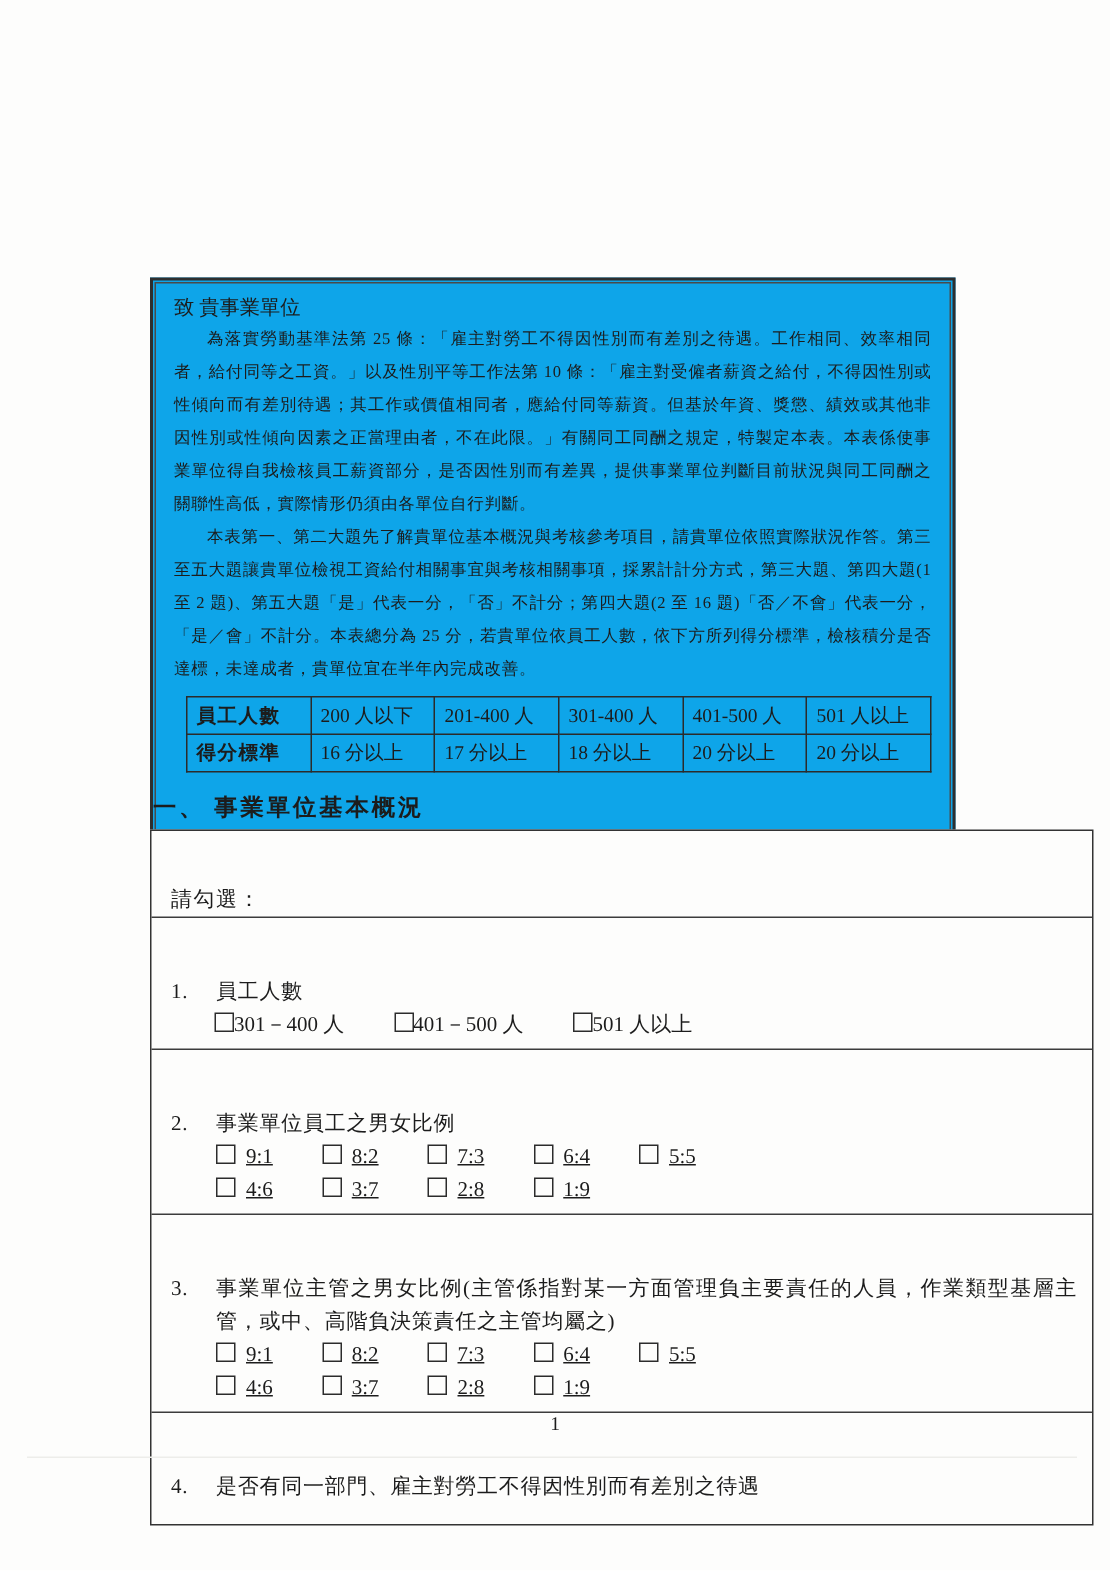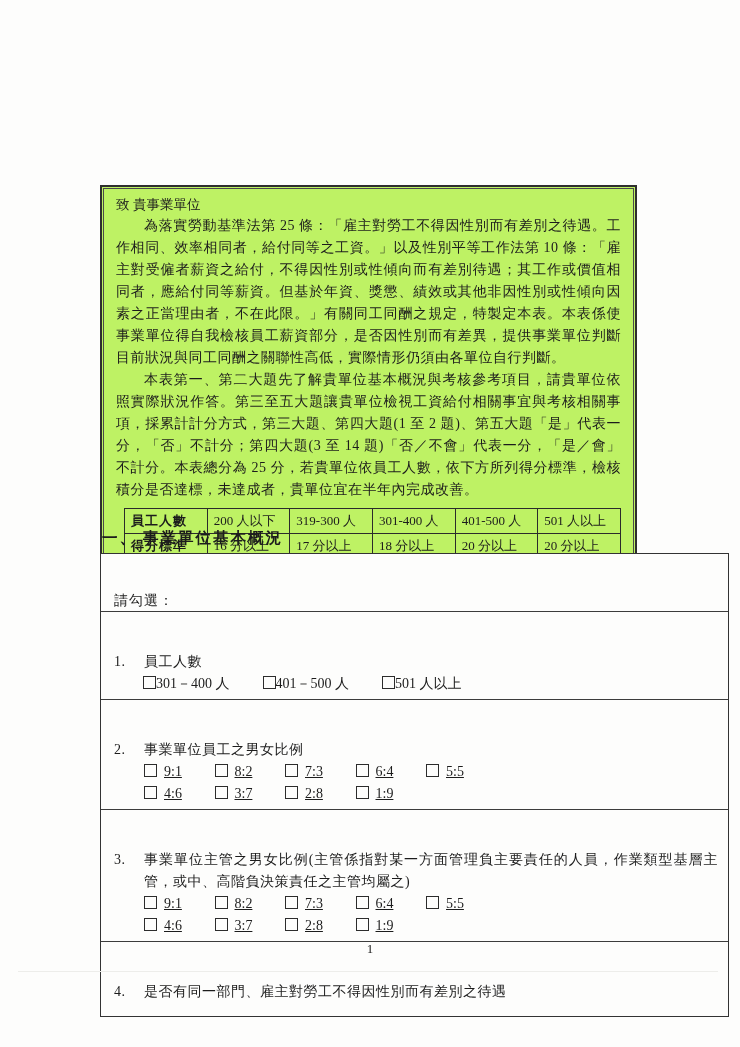--- a/index.html
+++ b/index.html
@@ -8,29 +8,29 @@
     font-family:"Liberation Serif","DejaVu Serif",serif;color:#1c1c1c;overflow:hidden;
   }
   
   .doc-title{
     position:absolute;top:110px;left:0;width:740px;text-align:center;
     font-size:20px;font-weight:bold;letter-spacing:2px;
   }
   
   .notice-outer{
     position:absolute;top:185px;left:100px;width:537px;height:372px;
-    border:2px solid #2e2e2e;box-sizing:border-box;padding:1px;background:#bef264;
+    border:2px solid #2e2e2e;box-sizing:border-box;padding:1px;background:#0ea5e9;
   }
   .notice-inner{
     border:1px solid #4a4a4a;height:100%;box-sizing:border-box;
     padding:6px 12px 0 12px;overflow:hidden;
   }
   .salutation{font-size:13.5px;line-height:20px;}
   .notice-p{
-    margin:0;font-size:14px;line-height:22px;text-align:justify;
+    margin:0;font-size:11px;line-height:22px;text-align:justify;
     text-indent:2em;letter-spacing:0.5px;font-family:Liberation Serif, serif;
   }
   .score-table{
     border-collapse:collapse;margin:7px 0 0 8px;table-layout:fixed;width:497px;
   }
   .score-table td{
     border:1px solid #2b2b2b;height:25px;font-size:13px;
     padding:1px 6px;box-sizing:border-box;white-space:nowrap;
   }
   .score-table td.hdr{font-weight:bold;letter-spacing:1px;}
@@ -64,28 +64,28 @@
 </head>
 <body>
 
 <div class="sheet">
 
 
   <div class="notice-outer">
     <div class="notice-inner">
       <div class="salutation">致 貴事業單位</div>
       <p class="notice-p">為落實勞動基準法第 25 條：「雇主對勞工不得因性別而有差別之待遇。工作相同、效率相同者，給付同等之工資。」以及性別平等工作法第 10 條：「雇主對受僱者薪資之給付，不得因性別或性傾向而有差別待遇；其工作或價值相同者，應給付同等薪資。但基於年資、獎懲、績效或其他非因性別或性傾向因素之正當理由者，不在此限。」有關同工同酬之規定，特製定本表。本表係使事業單位得自我檢核員工薪資部分，是否因性別而有差異，提供事業單位判斷目前狀況與同工同酬之關聯性高低，實際情形仍須由各單位自行判斷。</p>
-      <p class="notice-p">本表第一、第二大題先了解貴單位基本概況與考核參考項目，請貴單位依照實際狀況作答。第三至五大題讓貴單位檢視工資給付相關事宜與考核相關事項，採累計計分方式，第三大題、第四大題(1 至 2 題)、第五大題「是」代表一分，「否」不計分；第四大題(3 至 14 題)「否／不會」代表一分，「是／會」不計分。本表總分為 25 分，若貴單位依員工人數，依下方所列得分標準，檢核積分是否達標，未達成者，貴單位宜在半年內完成改善。</p>
+      <p class="notice-p">本表第一、第二大題先了解貴單位基本概況與考核參考項目，請貴單位依照實際狀況作答。第三至五大題讓貴單位檢視工資給付相關事宜與考核相關事項，採累計計分方式，第三大題、第四大題(1 至 2 題)、第五大題「是」代表一分，「否」不計分；第四大題(2 至 16 題)「否／不會」代表一分，「是／會」不計分。本表總分為 25 分，若貴單位依員工人數，依下方所列得分標準，檢核積分是否達標，未達成者，貴單位宜在半年內完成改善。</p>
 
       <table class="score-table">
         <tbody>
             <tr>
           <td class="hdr">員工人數</td>
           <td>200 人以下</td>
-          <td>319-300 人</td>
+          <td>201-400 人</td>
           <td>301-400 人</td>
           <td>401-500 人</td>
           <td>501 人以上</td>
         </tr>
         <tr>
           <td class="hdr">得分標準</td>
           <td>16 分以上</td>
           <td>17 分以上</td>
           <td>18 分以上</td>
           <td>20 分以上</td>

